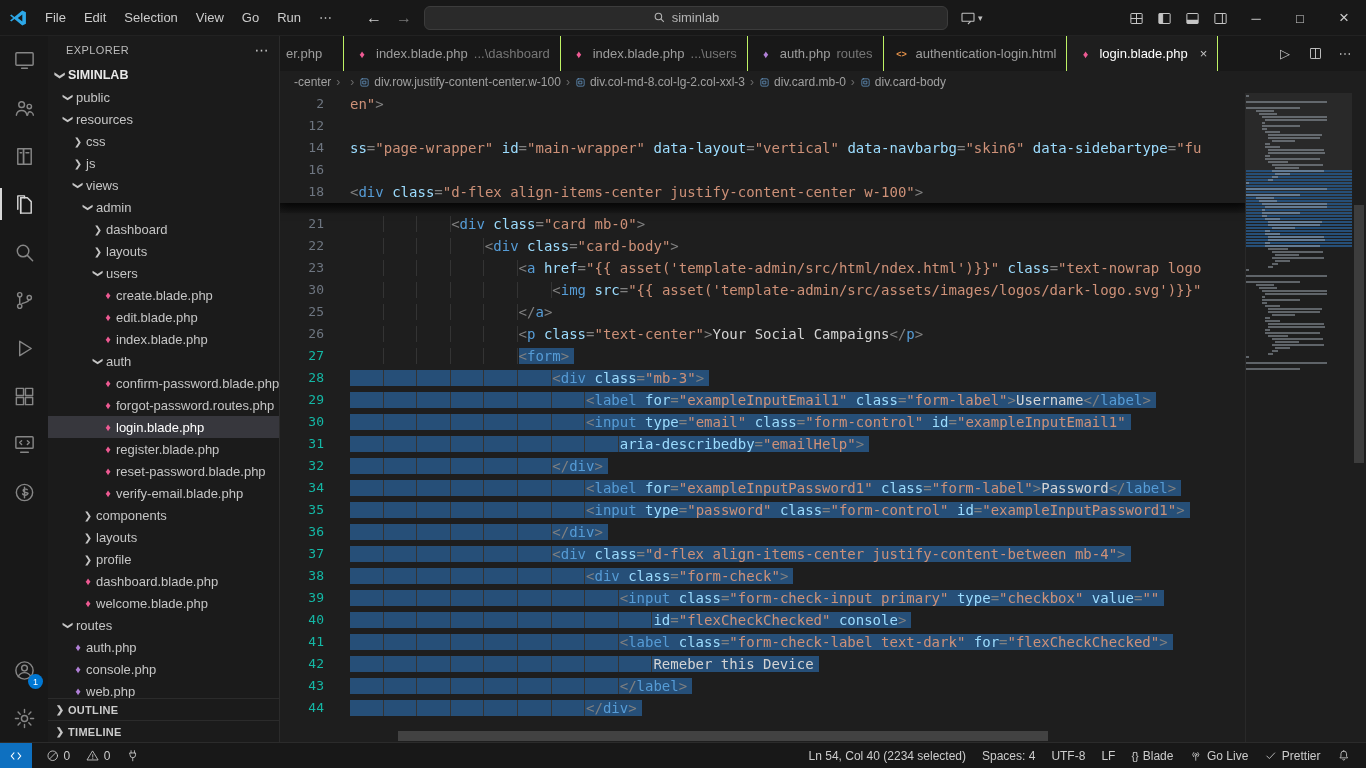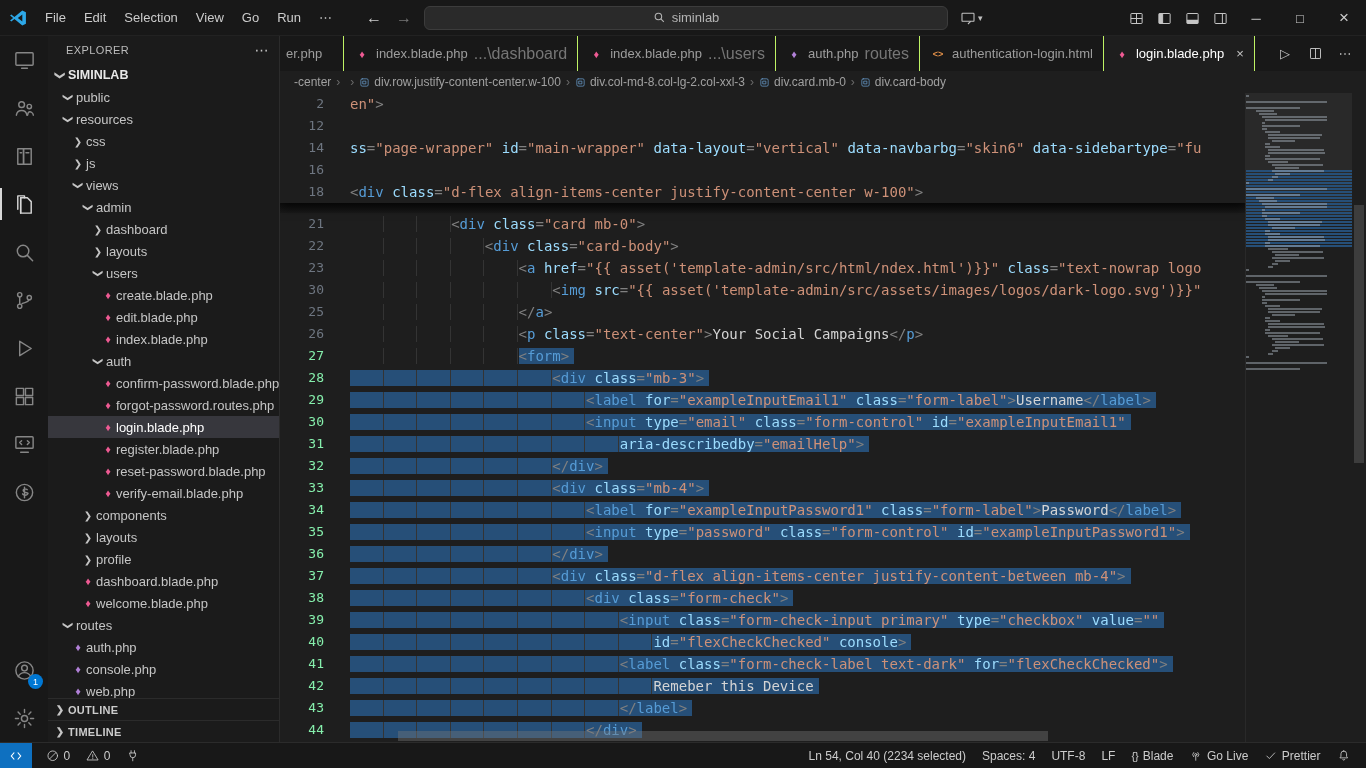--- a/index.html
+++ b/index.html
@@ -43,36 +43,36 @@
   .ficon { width:16px; flex:none; text-align:center; font-size:11px; }
   .sb-section { height:22px; flex:none; display:flex; align-items:center; border-top:1px solid #2b2b2b; color:#cccccc;
                 font-size:11px; font-weight:bold; letter-spacing:.3px; padding-left:4px; }
 
   
   .editor-col { flex:1; min-width:0; display:flex; flex-direction:column; background:#1e1e1e; position:relative; }
   .tabbar { height:35px; flex:none; background:#181818; display:flex; align-items:stretch; }
   .tab { display:flex; align-items:center; gap:6px; padding:0 10px; background:#181818; color:#9d9d9d;
          border-right:1px solid #bef264; font-size:13px; white-space:nowrap; }
   .tab.active { background:#1e1e1e; color:#ffffff; }
-  .tab .desc { color:#767676; font-size:16px;text-align:right; }
+  .tab .desc { color:#767676; font-size:13px;text-align:right; }
   .tab .close { margin-left:6px; color:#c5c5c5; font-size:13px; }
   .tab.cut { width:64px; overflow:hidden; padding:0 6px; }
   .tab-actions { margin-left:auto; display:flex; align-items:center; gap:4px; padding-right:8px; color:#c5c5c5; }
   .tab-actions .tbtn { width:26px; height:26px; display:flex; align-items:center; justify-content:center; }
 
   .breadcrumbs { height:22px; flex:none; display:flex; align-items:center; padding-left:14px; color:#a0a0a0; font-size:12px; white-space:nowrap; overflow:hidden; }
   .bc-sep { margin:0 5px; color:#6a6a6a; }
   .bc-item { display:flex; align-items:center; gap:4px; }
 
   .code-area { flex:1; position:relative; overflow:hidden; }
   .code-left { position:absolute; left:0; top:0; bottom:0; right:121px; overflow:hidden; }
 
   .line { display:flex; height:22px; line-height:22px; font-family:"DejaVu Sans Mono",monospace; font-size:14px; white-space:pre; }
   .gutter { width:70px; flex:none; text-align:right; padding-right:26px; color:#6e7681; font-size:13px; font-family:"DejaVu Sans Mono",monospace; }
-  .gutter.gsel { color:#86efac; }
+  .gutter.gsel { color:#14b8a6; }
   .lcontent { flex:1; overflow:hidden; }
   .ind { background-image:repeating-linear-gradient(90deg, transparent 0 32.6px, #343434 32.6px 33.6px); }
   .tk-t { color:#569cd6; } .tk-a { color:#9cdcfe; } .tk-s { color:#ce9178; } .tk-p { color:#808080; } .tk-x { color:#d4d4d4; }
   .sel { background:#264f78; padding-right:5px; }
 
   .sticky-block { position:relative; z-index:3; background:#1e1e1e; box-shadow:0 5px 9px rgba(0,0,0,.62); }
   .sticky-gap { height:10px; background:linear-gradient(#101010,#1a1a1a); position:relative; z-index:2; }
 
   .minimap { position:absolute; right:14px; top:0; bottom:0; width:107px; background:#1e1e1e; border-left:1px solid rgba(255,255,255,.05); padding-top:2px; overflow:hidden; }
   .mm-row { height:2px; margin-bottom:1px; position:relative; }
@@ -512,21 +512,20 @@
               <div class="line"><div class="gutter">23</div><div class="lcontent"><span class="ind">                    </span><span class="tk-p">&lt;</span><span class="tk-t">a</span><span class="tk-a"> href</span><span class="tk-p">=</span><span class="tk-s">"{{ asset('template-admin/src/html/ndex.html')}}"</span><span class="tk-a"> class</span><span class="tk-p">=</span><span class="tk-s">"text-nowrap logo</span></div></div>
               <div class="line"><div class="gutter">30</div><div class="lcontent"><span class="ind">                        </span><span class="tk-p">&lt;</span><span class="tk-t">img</span><span class="tk-a"> src</span><span class="tk-p">=</span><span class="tk-s">"{{ asset('template-admin/src/assets/images/logos/dark-logo.svg')}}"</span></div></div>
               <div class="line"><div class="gutter">25</div><div class="lcontent"><span class="ind">                    </span><span class="tk-p">&lt;/</span><span class="tk-t">a</span><span class="tk-p">&gt;</span></div></div>
               <div class="line"><div class="gutter">26</div><div class="lcontent"><span class="ind">                    </span><span class="tk-p">&lt;</span><span class="tk-t">p</span><span class="tk-a"> class</span><span class="tk-p">=</span><span class="tk-s">"text-center"</span><span class="tk-p">&gt;</span><span class="tk-x">Your Social Campaigns</span><span class="tk-p">&lt;/</span><span class="tk-t">p</span><span class="tk-p">&gt;</span></div></div>
               <div class="line"><div class="gutter gsel">27</div><div class="lcontent"><span class="ind">                    </span><span class="sel"><span class="tk-p">&lt;</span><span class="tk-t">form</span><span class="tk-p">&gt;</span></span></div></div>
               <div class="line"><div class="gutter gsel">28</div><div class="lcontent"><span class="sel"><span class="ind">                        </span><span class="tk-p">&lt;</span><span class="tk-t">div</span><span class="tk-a"> class</span><span class="tk-p">=</span><span class="tk-s">"mb-3"</span><span class="tk-p">&gt;</span></span></div></div>
               <div class="line"><div class="gutter gsel">29</div><div class="lcontent"><span class="sel"><span class="ind">                            </span><span class="tk-p">&lt;</span><span class="tk-t">label</span><span class="tk-a"> for</span><span class="tk-p">=</span><span class="tk-s">"exampleInputEmail1"</span><span class="tk-a"> class</span><span class="tk-p">=</span><span class="tk-s">"form-label"</span><span class="tk-p">&gt;</span><span class="tk-x">Username</span><span class="tk-p">&lt;/</span><span class="tk-t">label</span><span class="tk-p">&gt;</span></span></div></div>
               <div class="line"><div class="gutter gsel">30</div><div class="lcontent"><span class="sel"><span class="ind">                            </span><span class="tk-p">&lt;</span><span class="tk-t">input</span><span class="tk-a"> type</span><span class="tk-p">=</span><span class="tk-s">"email"</span><span class="tk-a"> class</span><span class="tk-p">=</span><span class="tk-s">"form-control"</span><span class="tk-a"> id</span><span class="tk-p">=</span><span class="tk-s">"exampleInputEmail1"</span></span></div></div>
               <div class="line"><div class="gutter gsel">31</div><div class="lcontent"><span class="sel"><span class="ind">                                </span><span class="tk-a">aria-describedby</span><span class="tk-p">=</span><span class="tk-s">"emailHelp"</span><span class="tk-p">&gt;</span></span></div></div>
               <div class="line"><div class="gutter gsel">32</div><div class="lcontent"><span class="sel"><span class="ind">                        </span><span class="tk-p">&lt;/</span><span class="tk-t">div</span><span class="tk-p">&gt;</span></span></div></div>
-              <div class="line"><div class="gutter gsel">33</div><div class="lcontent"><span class="sel"><span class="ind">                        </span><span class="tk-p">&lt;</span><span class="tk-t">div</span><span class="tk-a"> class</span><span class="tk-p">=</span><span class="tk-s">"mb-4"</span><span class="tk-p">&gt;</span></span></div></div>
               <div class="line"><div class="gutter gsel">34</div><div class="lcontent"><span class="sel"><span class="ind">                            </span><span class="tk-p">&lt;</span><span class="tk-t">label</span><span class="tk-a"> for</span><span class="tk-p">=</span><span class="tk-s">"exampleInputPassword1"</span><span class="tk-a"> class</span><span class="tk-p">=</span><span class="tk-s">"form-label"</span><span class="tk-p">&gt;</span><span class="tk-x">Password</span><span class="tk-p">&lt;/</span><span class="tk-t">label</span><span class="tk-p">&gt;</span></span></div></div>
               <div class="line"><div class="gutter gsel">35</div><div class="lcontent"><span class="sel"><span class="ind">                            </span><span class="tk-p">&lt;</span><span class="tk-t">input</span><span class="tk-a"> type</span><span class="tk-p">=</span><span class="tk-s">"password"</span><span class="tk-a"> class</span><span class="tk-p">=</span><span class="tk-s">"form-control"</span><span class="tk-a"> id</span><span class="tk-p">=</span><span class="tk-s">"exampleInputPassword1"</span><span class="tk-p">&gt;</span></span></div></div>
               <div class="line"><div class="gutter gsel">36</div><div class="lcontent"><span class="sel"><span class="ind">                        </span><span class="tk-p">&lt;/</span><span class="tk-t">div</span><span class="tk-p">&gt;</span></span></div></div>
               <div class="line"><div class="gutter gsel">37</div><div class="lcontent"><span class="sel"><span class="ind">                        </span><span class="tk-p">&lt;</span><span class="tk-t">div</span><span class="tk-a"> class</span><span class="tk-p">=</span><span class="tk-s">"d-flex align-items-center justify-content-between mb-4"</span><span class="tk-p">&gt;</span></span></div></div>
               <div class="line"><div class="gutter gsel">38</div><div class="lcontent"><span class="sel"><span class="ind">                            </span><span class="tk-p">&lt;</span><span class="tk-t">div</span><span class="tk-a"> class</span><span class="tk-p">=</span><span class="tk-s">"form-check"</span><span class="tk-p">&gt;</span></span></div></div>
               <div class="line"><div class="gutter gsel">39</div><div class="lcontent"><span class="sel"><span class="ind">                                </span><span class="tk-p">&lt;</span><span class="tk-t">input</span><span class="tk-a"> class</span><span class="tk-p">=</span><span class="tk-s">"form-check-input primary"</span><span class="tk-a"> type</span><span class="tk-p">=</span><span class="tk-s">"checkbox"</span><span class="tk-a"> value</span><span class="tk-p">=</span><span class="tk-s">""</span></span></div></div>
               <div class="line"><div class="gutter gsel">40</div><div class="lcontent"><span class="sel"><span class="ind">                                    </span><span class="tk-a">id</span><span class="tk-p">=</span><span class="tk-s">"flexCheckChecked"</span><span class="tk-a"> console</span><span class="tk-p">&gt;</span></span></div></div>
               <div class="line"><div class="gutter gsel">41</div><div class="lcontent"><span class="sel"><span class="ind">                                </span><span class="tk-p">&lt;</span><span class="tk-t">label</span><span class="tk-a"> class</span><span class="tk-p">=</span><span class="tk-s">"form-check-label text-dark"</span><span class="tk-a"> for</span><span class="tk-p">=</span><span class="tk-s">"flexCheckChecked"</span><span class="tk-p">&gt;</span></span></div></div>
               <div class="line"><div class="gutter gsel">42</div><div class="lcontent"><span class="sel"><span class="ind">                                    </span><span class="tk-x">Remeber this Device</span></span></div></div>
               <div class="line"><div class="gutter gsel">43</div><div class="lcontent"><span class="sel"><span class="ind">                                </span><span class="tk-p">&lt;/</span><span class="tk-t">label</span><span class="tk-p">&gt;</span></span></div></div>

